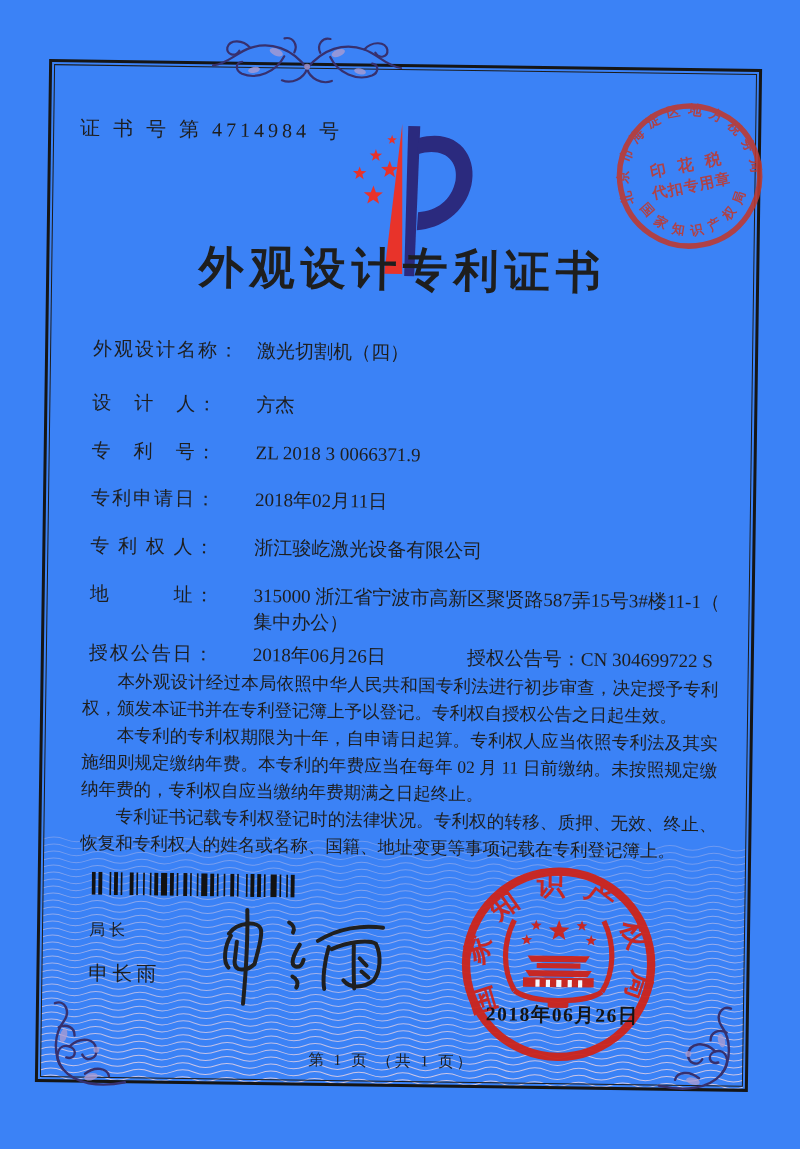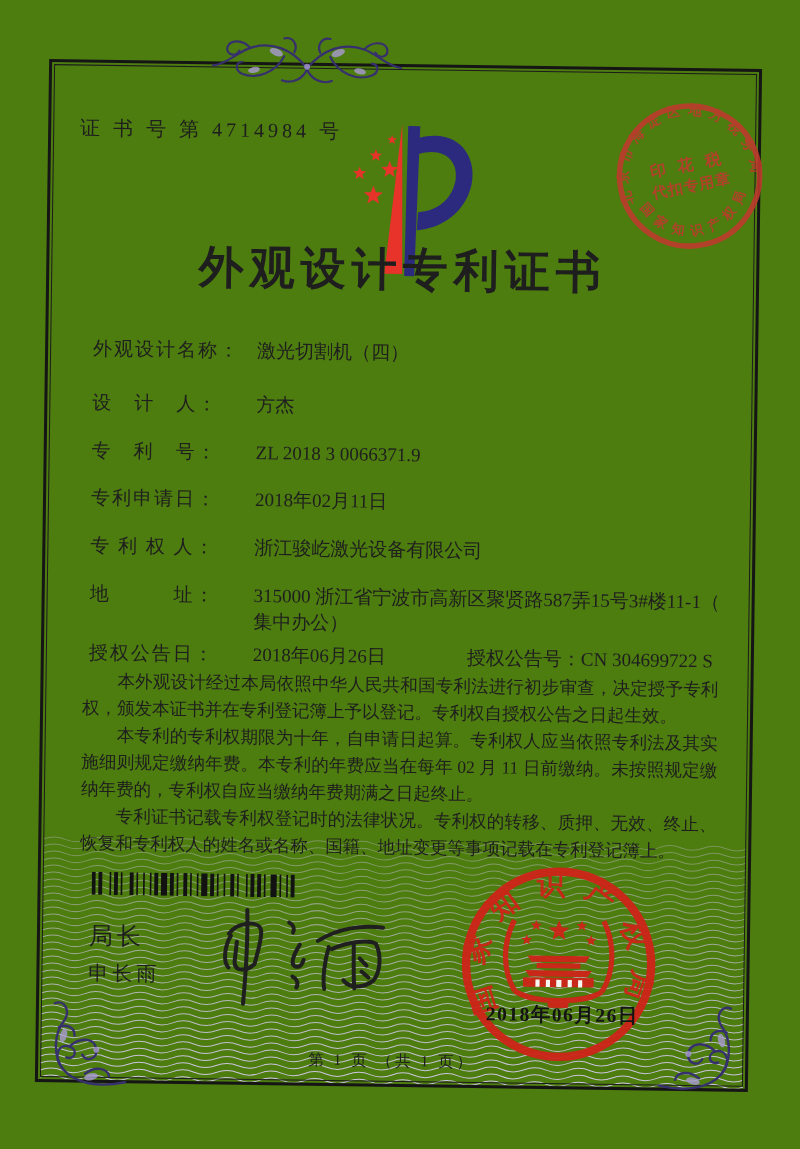--- a/index.html
+++ b/index.html
@@ -1,18 +1,18 @@
 <!DOCTYPE html>
 <html><head>
 <meta charset="utf-8">
 <style>
   * { margin:0; padding:0; box-sizing:border-box; }
   html,body { width:800px; height:1149px; background:#ffffff; overflow:hidden;
     font-family:"Liberation Serif","DejaVu Serif",serif; color:#1e1e1e; }
-  .stage { position:relative; width:800px; height:1149px; background:#4d7c0f; }
+  .stage { position:relative; width:800px; height:1149px; background:#3b82f6; }
   .page { position:absolute; inset:0; transform:rotate(0.8deg); transform-origin:400px 575px; }
 
   .frame { position:absolute; left:42px; top:64px; width:713px; height:1023px;
     border:3px solid #151515; z-index:2; }
   .frame-inner { position:absolute; inset:2px; border:1.5px solid #1c1c1c; }
 
   .guilloche { position:absolute; left:47px; top:840px; width:703px; height:244px; z-index:1; }
 
   .top-ornament { position:absolute; left:203px; top:30px; width:194px; height:66px; z-index:3; }
   .corner-ornament { position:absolute; width:100px; height:112px; z-index:3; }
@@ -31,21 +31,21 @@
   .field-label { display:inline-block; width:164px; letter-spacing:2px; }
   .field-wrap { white-space:normal; width:640px; }
   .addr-line2 { margin-left:164px; }
   .grant-row { position:absolute; left:468px; font-size:19px; white-space:nowrap; }
 
   .body-text { position:absolute; left:84px; top:672px; width:636px; z-index:4; }
   .body-text p { font-size:17.5px; line-height:27px; text-indent:2em; text-align:justify; }
 
   .barcode { position:absolute; left:96px; top:876px; width:208px; height:23px; z-index:4; }
 
-  .director-title { position:absolute; left:94px; top:924px; font-size:24px; letter-spacing:4px; z-index:4; }
+  .director-title { position:absolute; left:94px; top:924px; font-size:16px; letter-spacing:4px; z-index:4; }
   .director-name  { position:absolute; left:94px; top:964px; font-size:20px; letter-spacing:4px; z-index:4; }
 
   .signature { position:absolute; left:208px; top:896px; width:212px; height:118px; z-index:4; }
 
   .seal-bottom { position:absolute; left:460px; top:858px; width:208px; height:208px; z-index:5; opacity:0.94; }
   .seal-top { position:absolute; left:604px; top:92px; width:160px; height:160px; z-index:5;
     transform:rotate(-12deg); opacity:0.88; }
   .seal-date { position:absolute; left:492px; top:999px; font-size:19.5px; letter-spacing:1.5px;
     color:#141414; z-index:6; font-weight:bold; }
 

